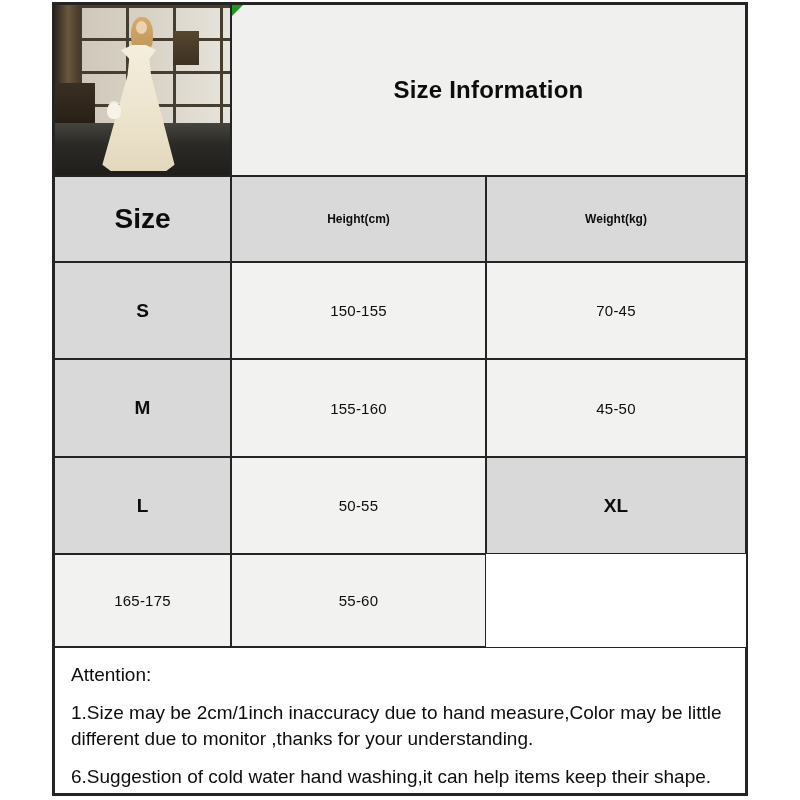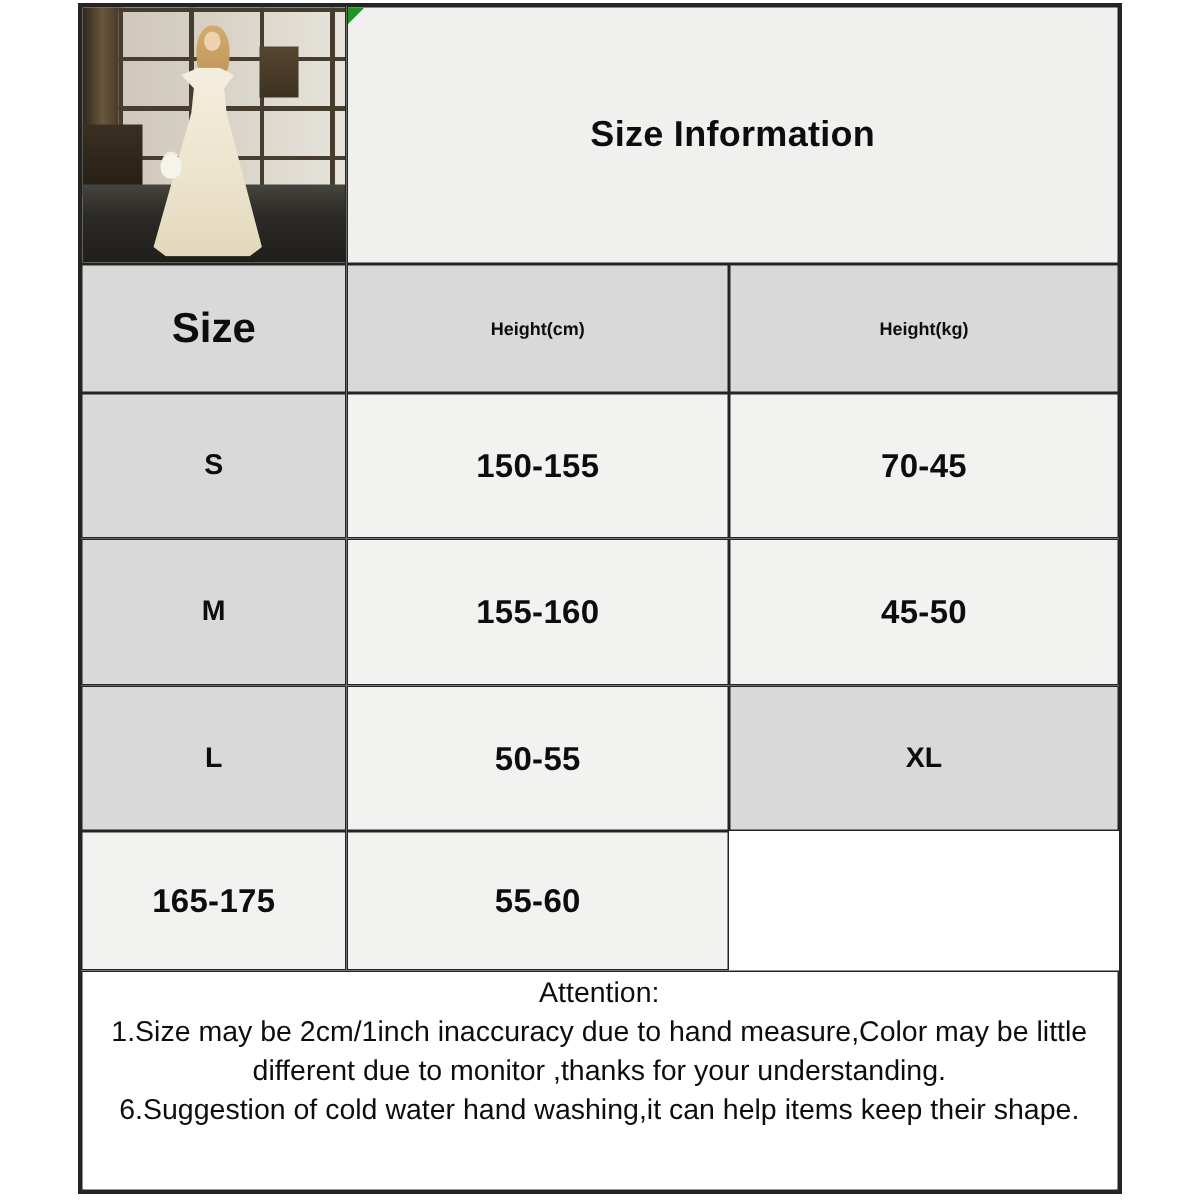--- a/index.html
+++ b/index.html
@@ -57,34 +57,34 @@
     font-size: 12px;
   }
   .th-size { font-size: 28px; }
   .row-label {
     background: #d9d9d9;
     font-weight: bold;
     font-size: 19px;
   }
   .td {
     background: #f2f2f1;
-    font-weight: bold;
-    font-size: 22px;
+    font-weight: normal;
+    font-size: 15px;
     letter-spacing: 0.2px;
   }
   .attention-cell {
     grid-column: 1 / 4;
     background: #ffffff;
     display: block;
     padding: 2px 5px 0 4px;
     font-size: 19px;
     line-height: 26px;
     font-weight: normal;
   }
-  .attention-cell p { margin: 0; text-align: center; }
+  .attention-cell p { margin: 12px; }
 
   
   .photo-cell { background: #cfc9bd; display: block; }
   .photo { position: absolute; inset: 0; }
   .ph-shoji {
     position: absolute;
     left: 24px; top: 0; right: 0; height: 120px;
     background-color: #d8d2c6;
     background-image:
       repeating-linear-gradient(90deg, #473d2f 0px, #473d2f 3px, transparent 3px, transparent 47px),
@@ -156,21 +156,21 @@
         <div class="ph-bag"></div>
       </div>
     </div>
     <div class="cell title-cell">
       <span class="flag"></span>
       <span>Size Information</span>
     </div>
 
     <div class="cell th th-size">Size</div>
     <div class="cell th">Height(cm)</div>
-    <div class="cell th">Height(kg)</div>
+    <div class="cell th">Weight(kg)</div>
 
     <div class="cell row-label">S</div>
     <div class="cell td">150-155</div>
     <div class="cell td">70-45</div>
 
     <div class="cell row-label">M</div>
     <div class="cell td">155-160</div>
     <div class="cell td">45-50</div>
 
     <div class="cell row-label">L</div>

